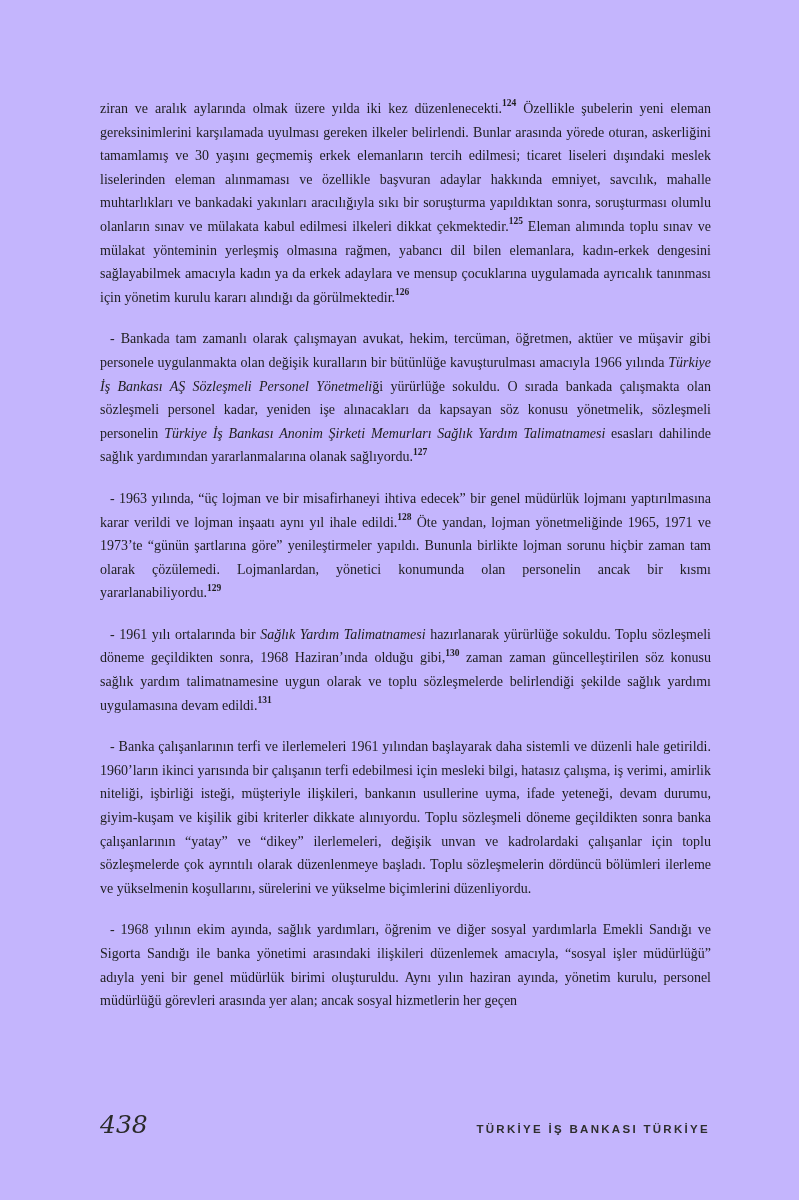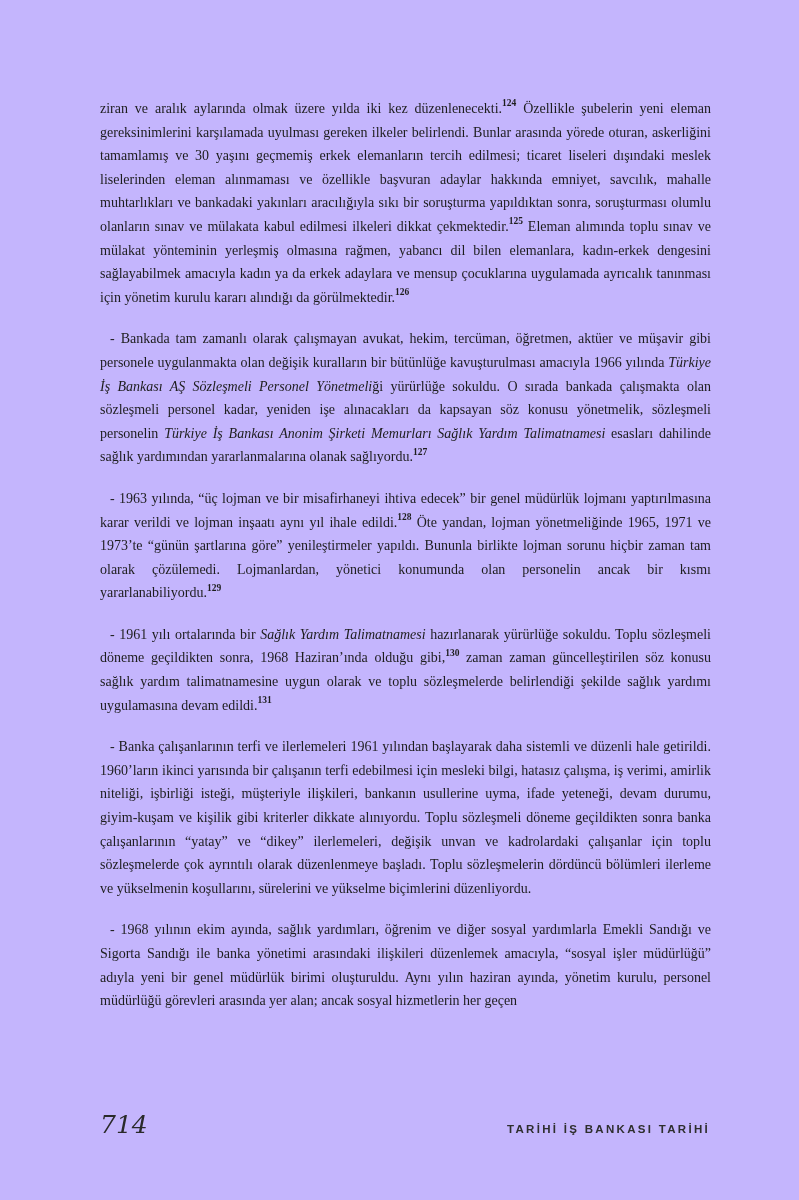--- a/index.html
+++ b/index.html
@@ -63,17 +63,17 @@
 
   <main class="text-block">
       <p class="para"><span>ziran ve aralık aylarında olmak üzere yılda iki kez düzenlenecekti.</span><sup class="fnref">124</sup><span> Özellikle şubelerin yeni eleman gereksinimlerini karşılamada uyulması gereken ilkeler belirlendi. Bunlar arasında yörede oturan, askerliğini tamamlamış ve 30 yaşını geçmemiş erkek elemanların tercih edilmesi; ticaret liseleri dışındaki meslek liselerinden eleman alınmaması ve özellikle başvuran adaylar hakkında emniyet, savcılık, mahalle muhtarlıkları ve bankadaki yakınları aracılığıyla sıkı bir soruşturma yapıldıktan sonra, soruşturması olumlu olanların sınav ve mülakata kabul edilmesi ilkeleri dikkat çekmektedir.</span><sup class="fnref">125</sup><span> Eleman alımında toplu sınav ve mülakat yönteminin yerleşmiş olmasına rağmen, yabancı dil bilen elemanlara, kadın-erkek dengesini sağlayabilmek amacıyla kadın ya da erkek adaylara ve mensup çocuklarına uygulamada ayrıcalık tanınması için yönetim kurulu kararı alındığı da görülmektedir.</span><sup class="fnref">126</sup></p>
       <p class="para indent"><span>- Bankada tam zamanlı olarak çalışmayan avukat, hekim, tercüman, öğretmen, aktüer ve müşavir gibi personele uygulanmakta olan değişik kuralların bir bütünlüğe kavuşturulması amacıyla 1966 yılında </span><i>Türkiye İş Bankası AŞ Sözleşmeli Personel Yönetmeli</i><span>ği yürürlüğe sokuldu. O sırada bankada çalışmakta olan sözleşmeli personel kadar, yeniden işe alınacakları da kapsayan söz konusu yönetmelik, sözleşmeli personelin </span><i>Türkiye İş Bankası Anonim Şirketi Memurları Sağlık Yardım Talimatnamesi</i><span> esasları dahilinde sağlık yardımından yararlanmalarına olanak sağlıyordu.</span><sup class="fnref">127</sup></p>
       <p class="para indent"><span>- 1963 yılında, “üç lojman ve bir misafirhaneyi ihtiva edecek” bir genel müdürlük lojmanı yaptırılmasına karar verildi ve lojman inşaatı aynı yıl ihale edildi.</span><sup class="fnref">128</sup><span> Öte yandan, lojman yönetmeliğinde 1965, 1971 ve 1973’te “günün şartlarına göre” yenileştirmeler yapıldı. Bununla birlikte lojman sorunu hiçbir zaman tam olarak çözülemedi. Lojmanlardan, yönetici konumunda olan personelin ancak bir kısmı yararlanabiliyordu.</span><sup class="fnref">129</sup></p>
       <p class="para indent"><span>- 1961 yılı ortalarında bir </span><i>Sağlık Yardım Talimatnamesi</i><span> hazırlanarak yürürlüğe sokuldu. Toplu sözleşmeli döneme geçildikten sonra, 1968 Haziran’ında olduğu gibi,</span><sup class="fnref">130</sup><span> zaman zaman güncelleştirilen söz konusu sağlık yardım talimatnamesine uygun olarak ve toplu sözleşmelerde belirlendiği şekilde sağlık yardımı uygulamasına devam edildi.</span><sup class="fnref">131</sup></p>
       <p class="para indent"><span>- Banka çalışanlarının terfi ve ilerlemeleri 1961 yılından başlayarak daha sistemli ve düzenli hale getirildi. 1960’ların ikinci yarısında bir çalışanın terfi edebilmesi için mesleki bilgi, hatasız çalışma, iş verimi, amirlik niteliği, işbirliği isteği, müşteriyle ilişkileri, bankanın usullerine uyma, ifade yeteneği, devam durumu, giyim-kuşam ve kişilik gibi kriterler dikkate alınıyordu. Toplu sözleşmeli döneme geçildikten sonra banka çalışanlarının “yatay” ve “dikey” ilerlemeleri, değişik unvan ve kadrolardaki çalışanlar için toplu sözleşmelerde çok ayrıntılı olarak düzenlenmeye başladı. Toplu sözleşmelerin dördüncü bölümleri ilerleme ve yükselmenin koşullarını, sürelerini ve yükselme biçimlerini düzenliyordu.</span></p>
       <p class="para indent"><span>- 1968 yılının ekim ayında, sağlık yardımları, öğrenim ve diğer sosyal yardımlarla Emekli Sandığı ve Sigorta Sandığı ile banka yönetimi arasındaki ilişkileri düzenlemek amacıyla, “sosyal işler müdürlüğü” adıyla yeni bir genel müdürlük birimi oluşturuldu. Aynı yılın haziran ayında, yönetim kurulu, personel müdürlüğü görevleri arasında yer alan; ancak sosyal hizmetlerin her geçen</span></p>
     </main>
 
-  <div class="footer-page-number">714</div>
+  <div class="footer-page-number">438</div>
 
-  <div class="footer-running-title">TARİHİ İŞ BANKASI TARİHİ</div>
+  <div class="footer-running-title">TÜRKİYE İŞ BANKASI TÜRKİYE</div>
 
 </div>
 
 </body></html>

